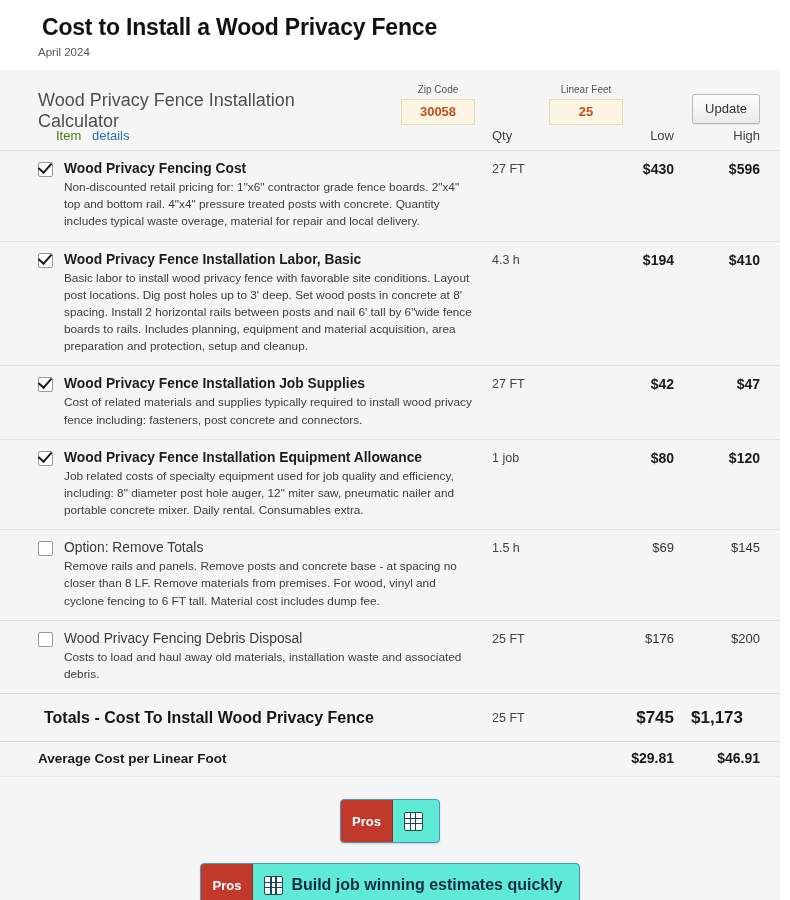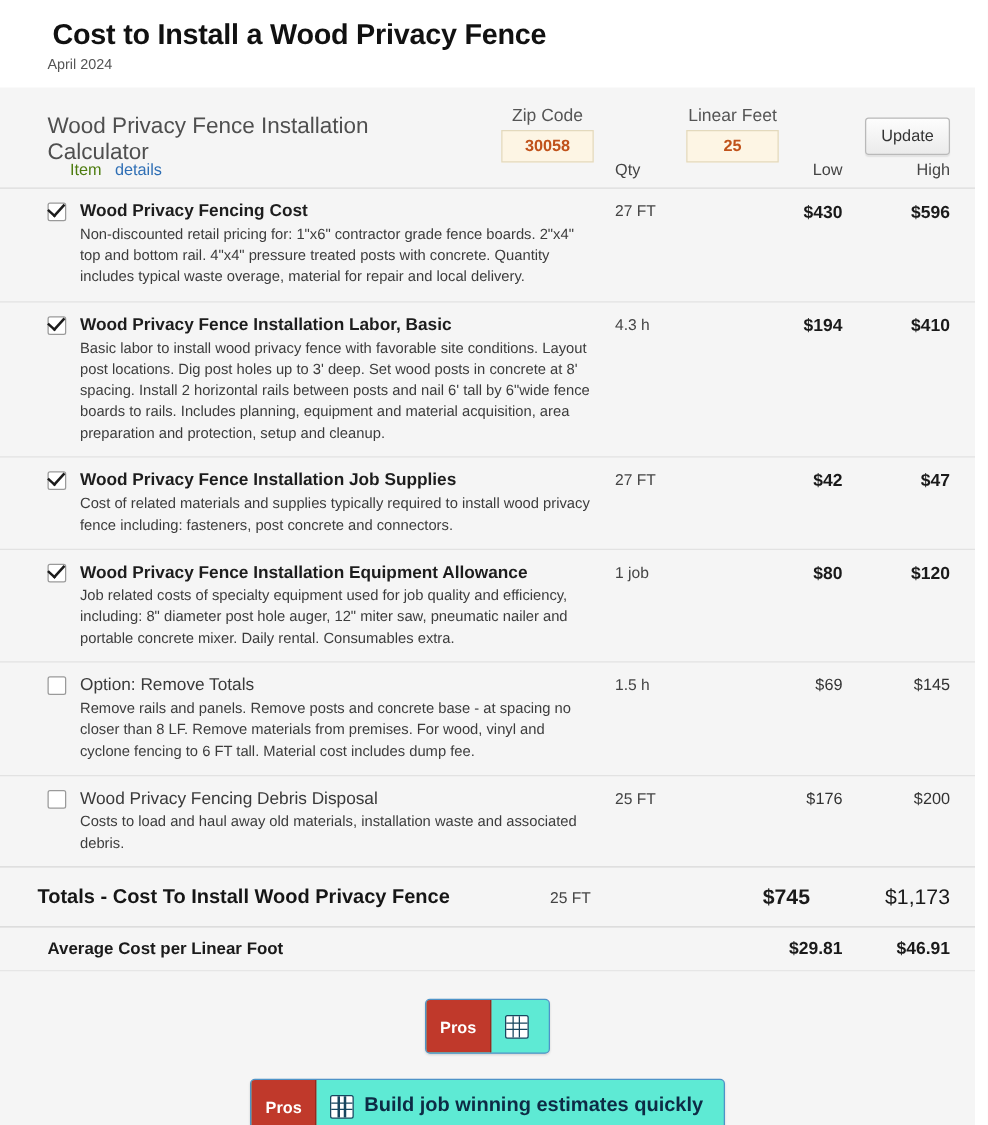--- a/index.html
+++ b/index.html
@@ -49,21 +49,21 @@
     padding-left: 38px;
     padding-top: 6px;
     flex: 0 0 auto;
     width: 380px;
   }
   .field {
     text-align: center;
     width: 100px;
   }
   .field .flabel {
-    font-size: 14px;
+    font-size: 10px;
     color: #555;
     margin-bottom: 4px;
   }
   .field .fbox {
     background: #fdf5e4;
     border: 1px solid #e3d9bd;
     color: #c0521a;
     font-weight: bold;
     font-size: 13px;
     padding: 4px 0 5px 0;
@@ -164,41 +164,40 @@
     padding-top: 1px;
   }
   .low  { width: 96px; flex: 0 0 96px; }
   .high { width: 86px; flex: 0 0 86px; }
   .row.off .low, .row.off .high { font-weight: normal; color: #333; font-size: 13px; }
 
   
   .totrow {
     display: flex;
     align-items: center;
-    padding: 14px 20px 13px 30px;
+    padding: 14px 20px 13px 44px;
     border-bottom: 1px solid #d5d5d5;
-    gap: 26px;
   }
   .totrow .t-label {
     flex: 1 1 auto;
     font-size: 16px;
     font-weight: bold;
     color: #161616;
   }
   .totrow .t-qty {
     width: 86px; flex: 0 0 86px;
     font-size: 12.5px; color: #444;
   }
   .totrow .t-low {
     width: 96px; flex: 0 0 96px;
     text-align: right; font-size: 17px; font-weight: bold;
   }
   .totrow .t-high {
     width: 86px; flex: 0 0 86px;
-    text-align: right; font-size: 17px; font-weight: normal;
+    text-align: center; font-size: 17px; font-weight: bold;
   }
   .avgrow {
     display: flex;
     align-items: flex-end;
     padding: 8px 20px 10px 38px;
   }
   .avgrow .a-label {
     flex: 1 1 auto;
     font-size: 13.5px;
     font-weight: bold;

